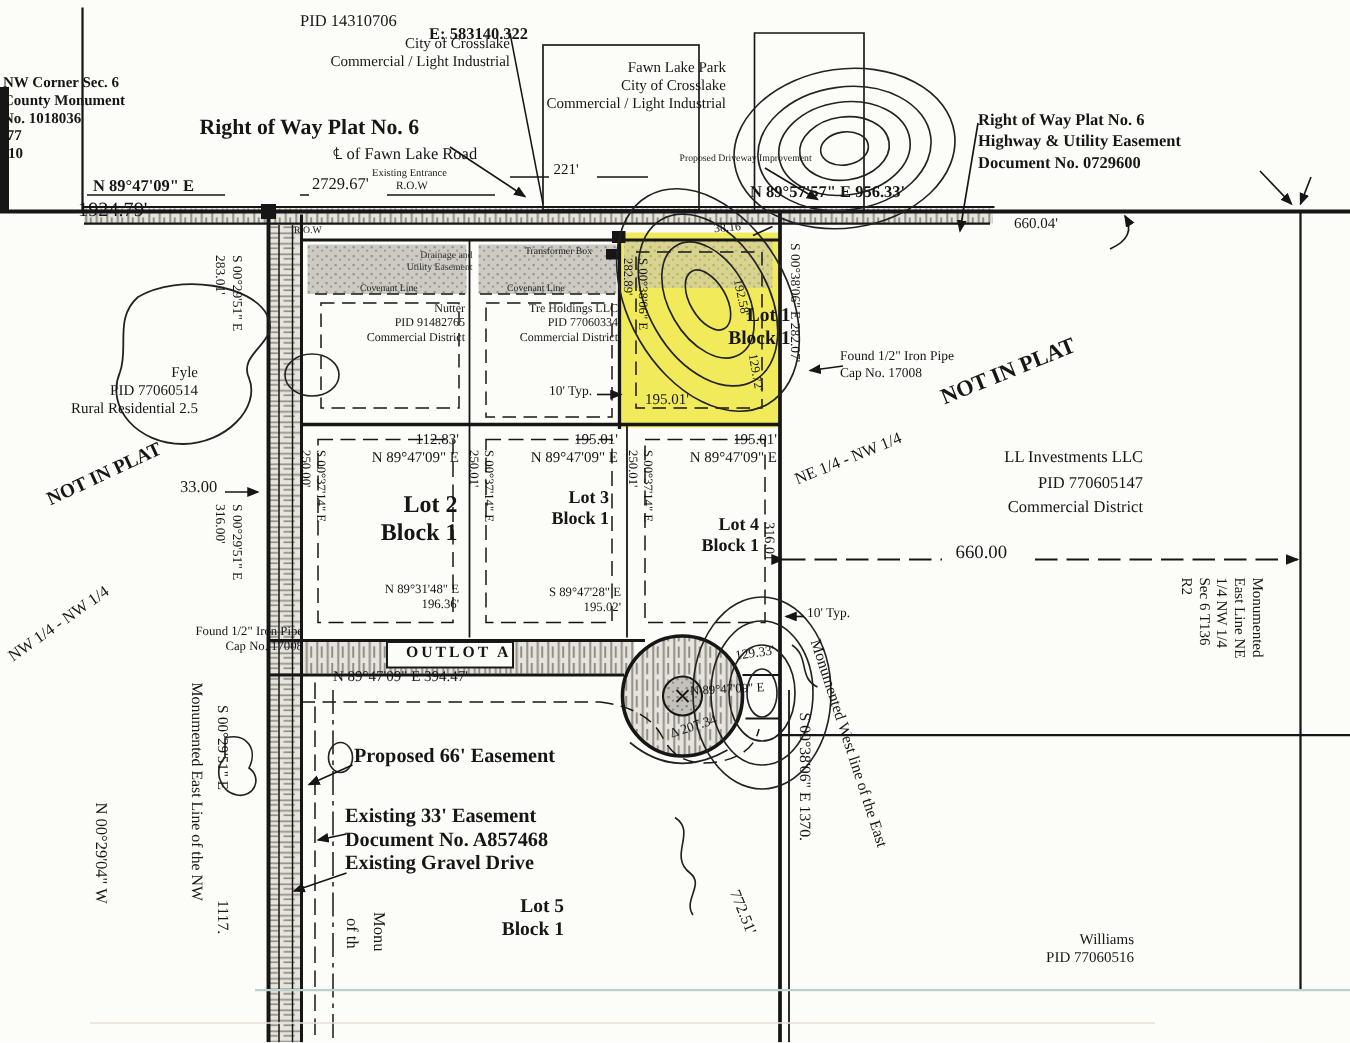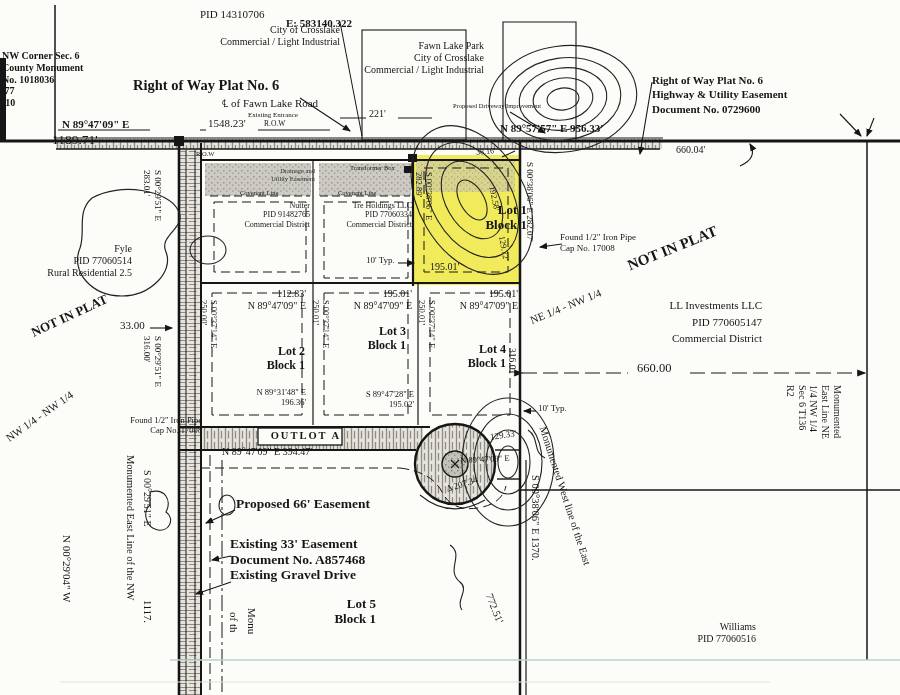--- a/index.html
+++ b/index.html
@@ -174,23 +174,23 @@
 .77
 -10</div>
   <div class="lbl" style="left:200px;top:8px;font-size:11px">PID 14310706</div>
   <div class="lbl c" style="left:176px;top:24px;width:164px;font-size:10px">City of Crosslake
 Commercial / Light Industrial</div>
   <div class="lbl b" style="left:286px;top:17px;font-size:11px">E: 583140.322</div>
   <div class="lbl b" style="left:133px;top:77px;font-size:14.5px">Right of Way Plat No. 6</div>
   <div class="lbl" style="left:222px;top:97px;font-size:11px">℄ of Fawn Lake Road</div>
   <div class="lbl" style="left:248px;top:111px;font-size:7px">Existing Entrance</div>
   <div class="lbl b" style="left:62px;top:118px;font-size:11px">N 89°47'09" E</div>
-  <div class="lbl" style="left:208px;top:117px;font-size:11px">1548.23'</div>
+  <div class="lbl" style="left:208px;top:117px;font-size:11px">2729.67'</div>
   <div class="lbl" style="left:264px;top:120px;font-size:7.5px">R.O.W</div>
-  <div class="lbl" style="left:52px;top:132px;font-size:13.5px">1189.71'</div>
+  <div class="lbl" style="left:52px;top:132px;font-size:13.5px">1924.79'</div>
   <div class="lbl c" style="left:338px;top:40px;width:146px;font-size:10px">Fawn Lake Park
 City of Crosslake
 Commercial / Light Industrial</div>
   <div class="lbl" style="left:369px;top:108px;font-size:10px">221'</div>
   <div class="lbl" style="left:453px;top:102px;font-size:6.5px">Proposed Driveway Improvement</div>
   <div class="lbl b" style="left:500px;top:122px;font-size:11px">N 89°57'57" E   956.33'</div>
   <div class="lbl b" style="left:652px;top:73px;font-size:11px;line-height:1.3">Right of Way Plat No. 6
 Highway &amp; Utility  Easement
 Document No. 0729600</div>
   <div class="lbl" style="left:676px;top:144px;font-size:10px">660.04'</div>
@@ -233,21 +233,21 @@
   <div class="lbl r90" style="left:535px;top:162px;font-size:9px">S 00°38'06" E  282.07'</div>
   <div class="lbl" style="left:497px;top:185px;font-size:8.5px;transform:rotate(78deg);transform-origin:0 0">192.58'</div>
   <div class="lbl" style="left:507px;top:235px;font-size:8.5px;transform:rotate(80deg);transform-origin:0 0">129.72'</div>
   <div class="lbl" style="left:430px;top:261px;font-size:10px">195.01'</div>
   <div class="lbl" style="left:476px;top:147px;font-size:8px;transform:rotate(-5deg)">38.16'</div>
   <div class="lbl" style="left:560px;top:232px;width:118px;font-size:9px">Found 1/2" Iron Pipe
 Cap No. 17008</div>
 
   <div class="lbl c" style="left:196px;top:288px;width:110px;font-size:10px">112.83'
 N 89°47'09" E</div>
-  <div class="lbl b c" style="left:215px;top:344px;width:90px;font-size:12px">Lot 2
+  <div class="lbl b c" style="left:215px;top:328px;width:90px;font-size:16px">Lot 2
 Block 1</div>
   <div class="lbl r90" style="left:219px;top:300px;font-size:8.5px">S 00°37'14" E
 250.00'</div>
   <div class="lbl c" style="left:200px;top:387px;width:106px;font-size:8.5px">N 89°31'48" E
 196.36'</div>
   <div class="lbl c" style="left:312px;top:288px;width:100px;font-size:10px">195.01'
 N 89°47'09" E</div>
   <div class="lbl b c" style="left:322px;top:324px;width:84px;font-size:12px">Lot 3
 Block 1</div>
   <div class="lbl r90" style="left:331px;top:300px;font-size:8.5px">S 00°37'14" E

